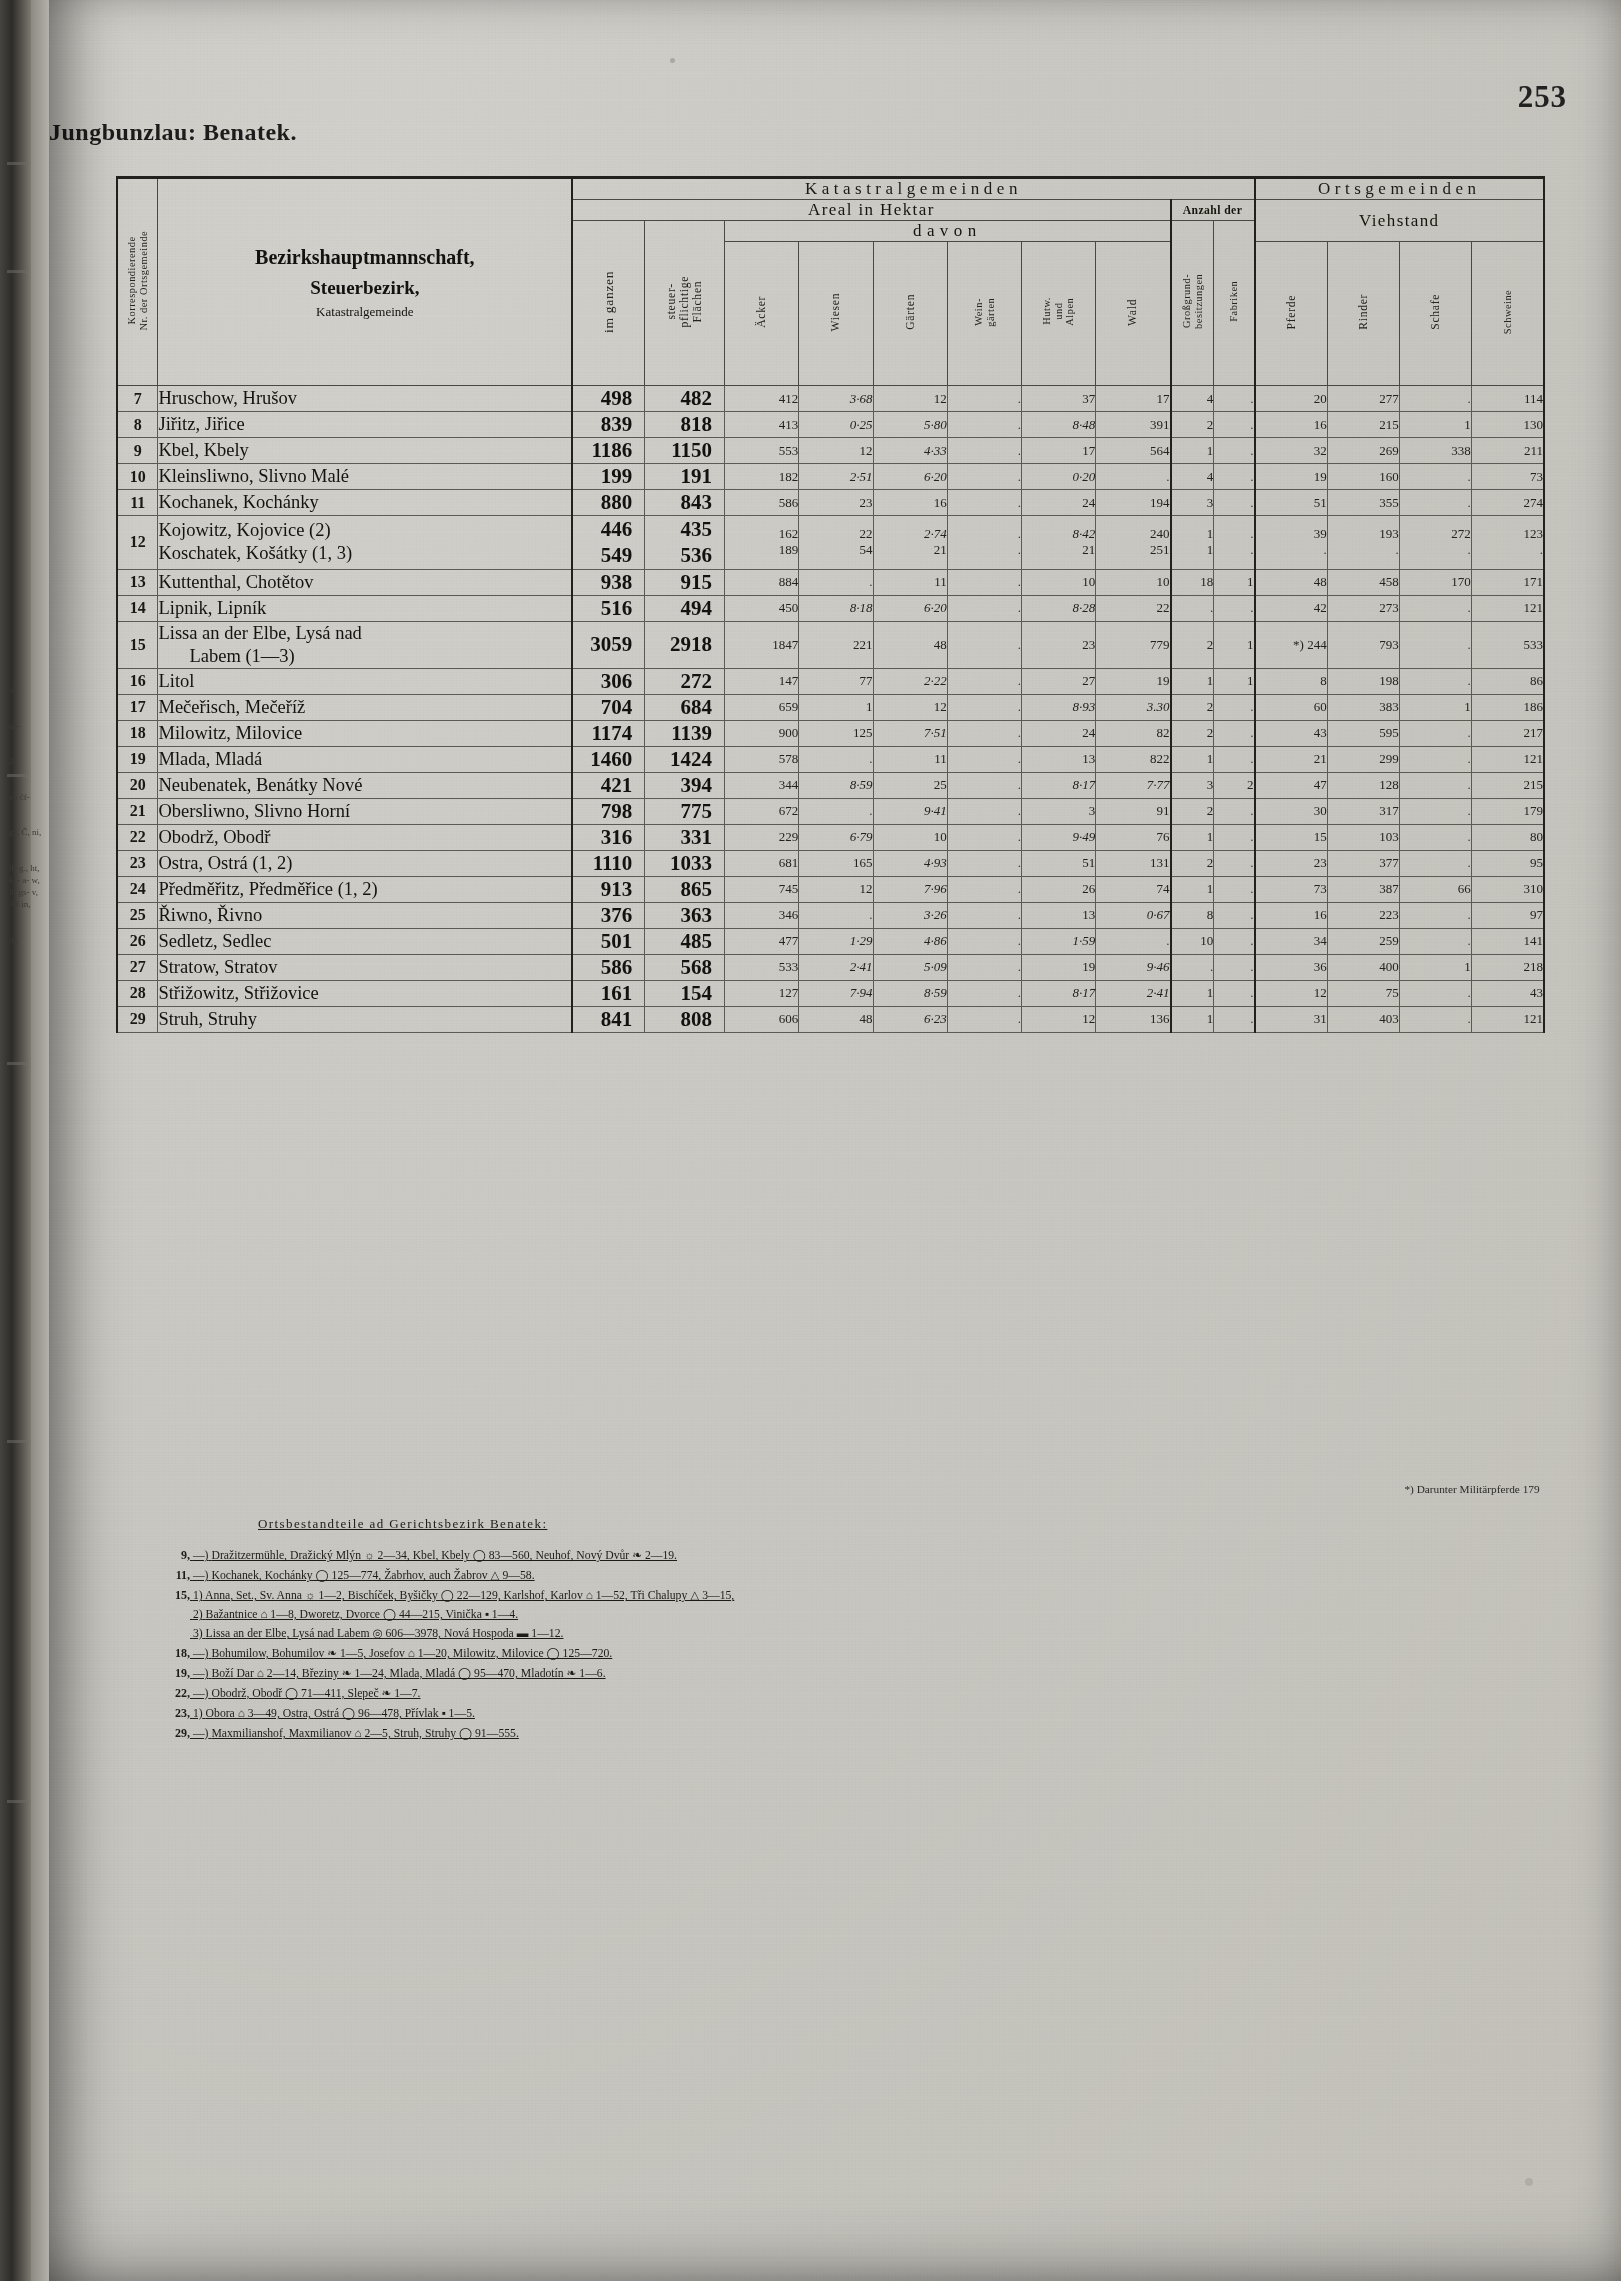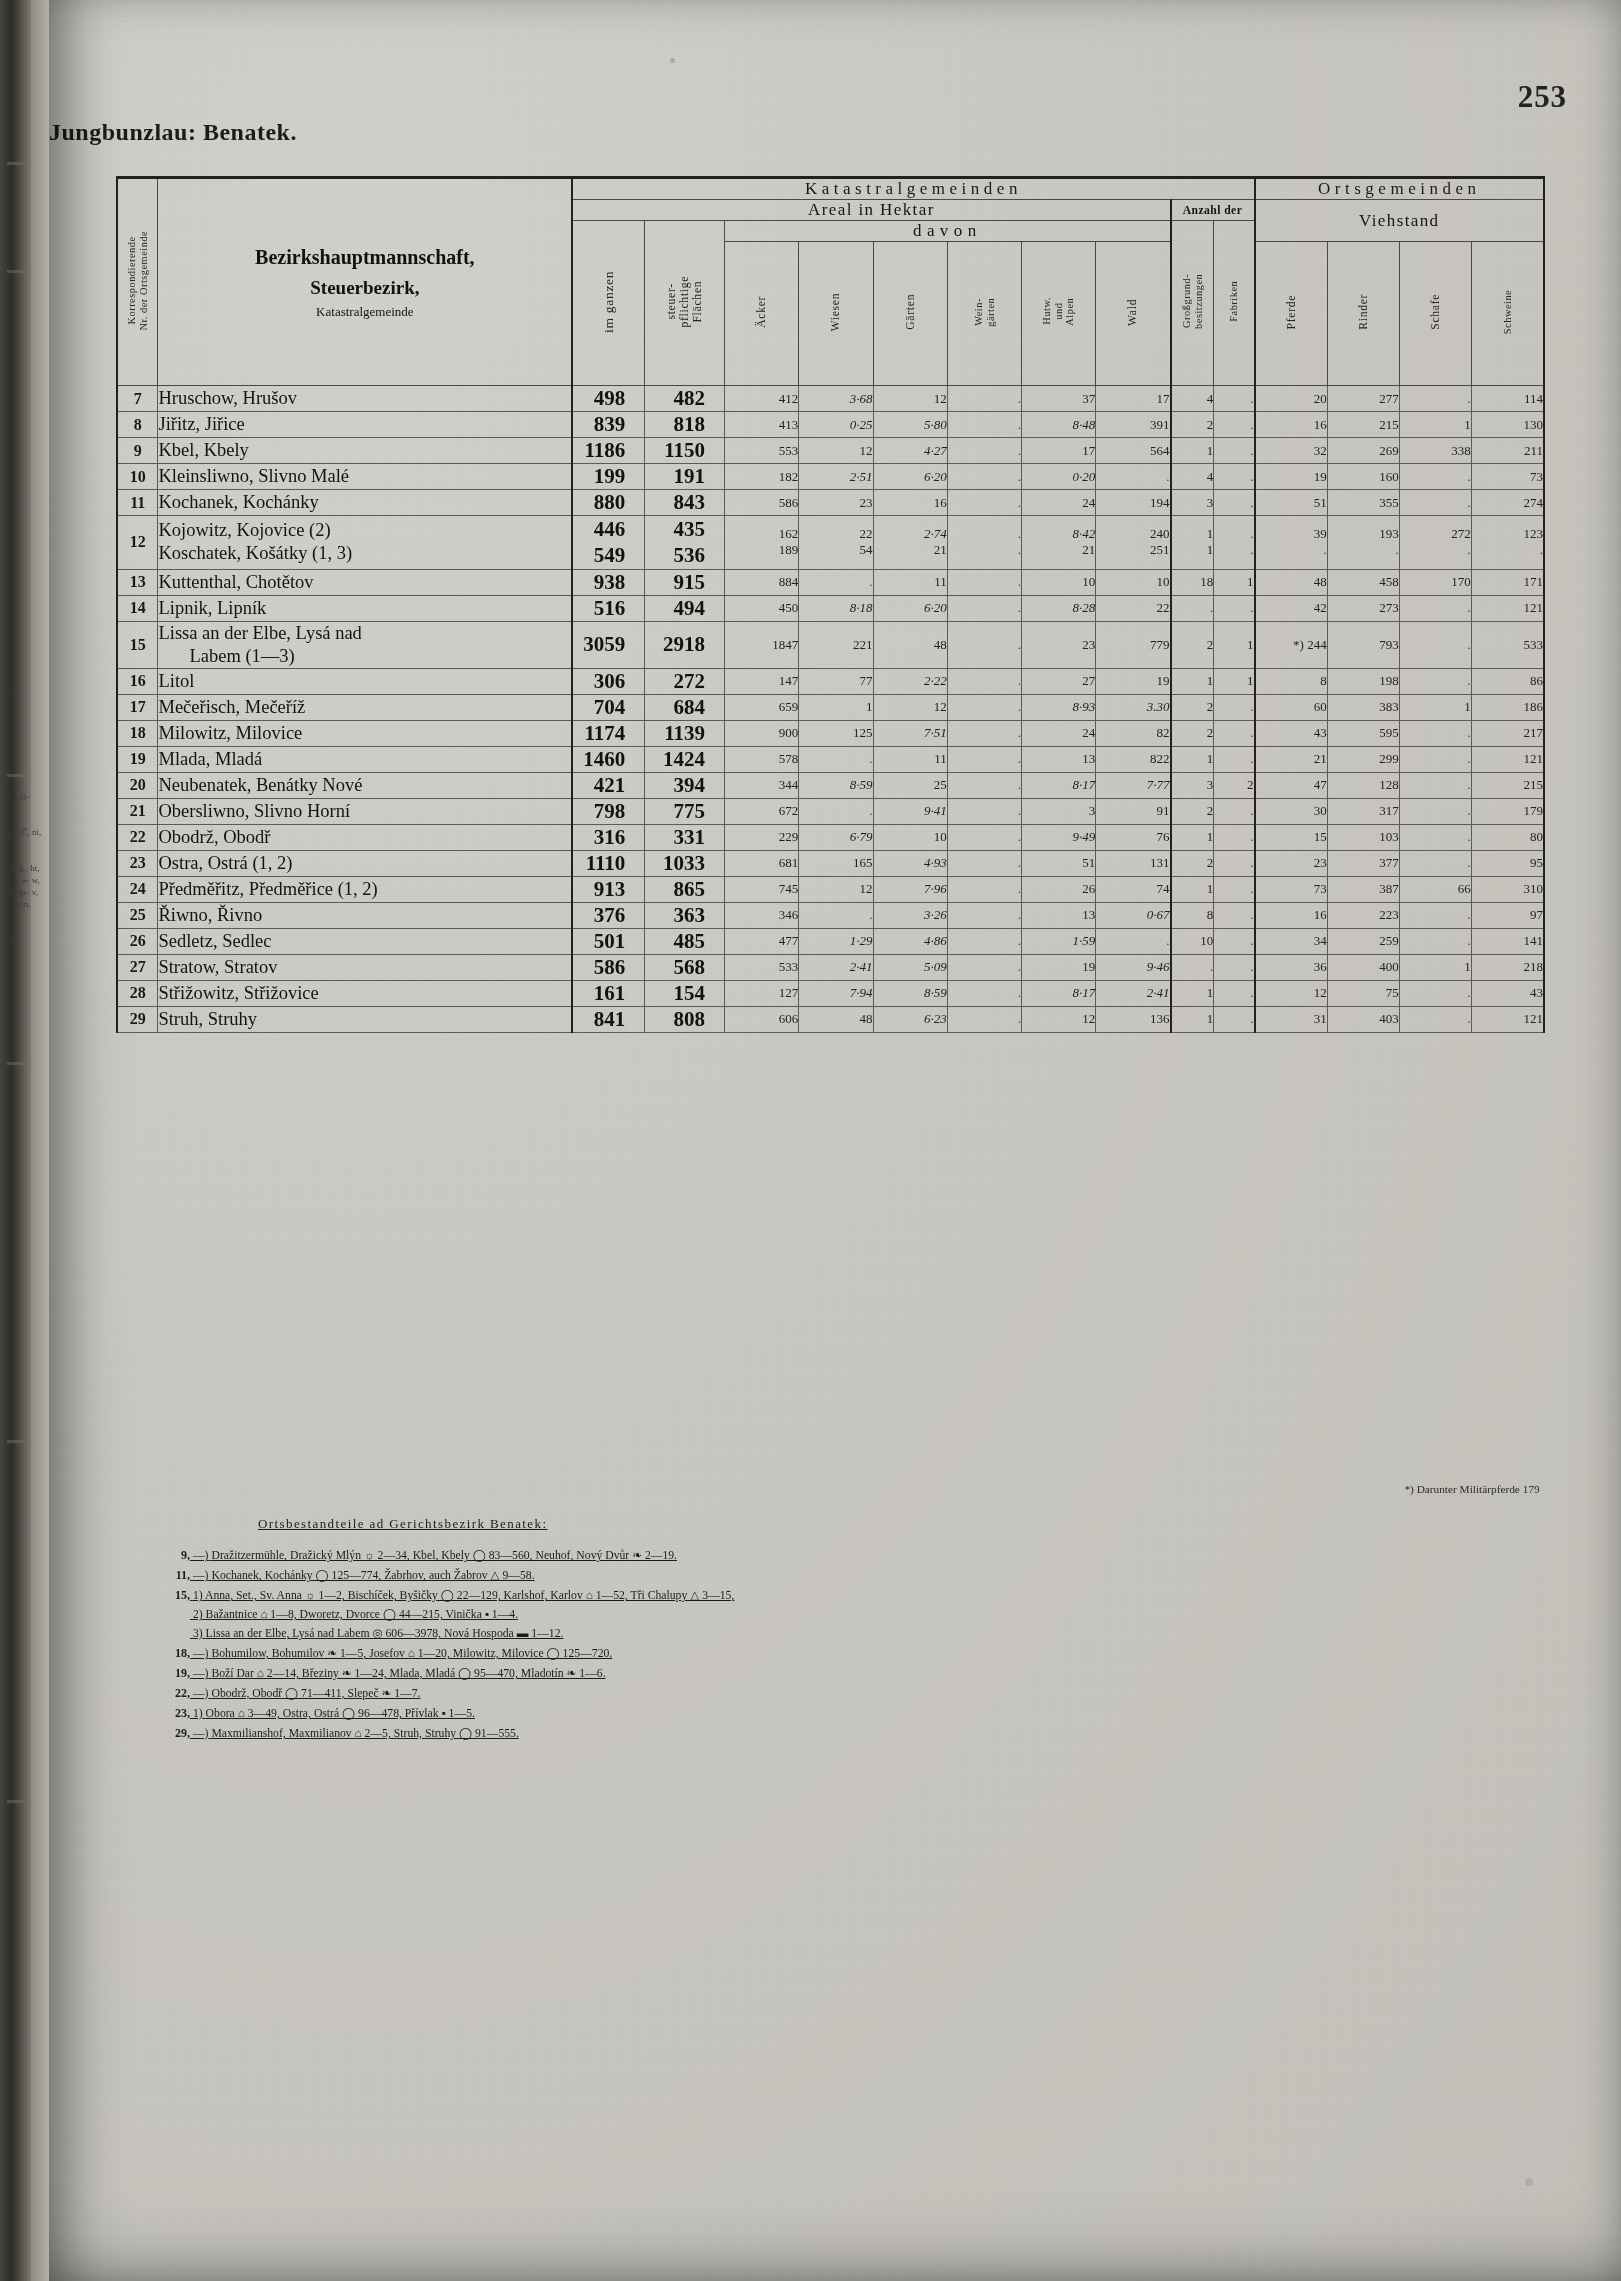--- a/index.html
+++ b/index.html
@@ -63,21 +63,21 @@
   .vert.xs{font-size:10.4px;letter-spacing:0.5px;}
   .hcell{height:144px;}
 
   .namehead{font-family:"Liberation Serif",serif;color:#121210;line-height:1.55;padding:5.4px 10.8px;}
   .namehead .l1{font-size:20px;font-weight:700;}
   .namehead .l2{font-size:19px;font-weight:700;}
   .namehead .l3{font-size:13px;font-weight:400;}
 
   
   td.num{text-align:right;font-size:13px;padding:4.5px 6.3px 4.5px 2.7px;color:#23231e;}
-  td.num.big{font-size:21px;font-weight:700;color:#121210;padding-right:19px;}
+  td.num.big{font-size:21px;font-weight:700;color:#121210;padding-right:12px;}
   td.nm{font-size:18.5px;padding:6.3px 9px 6.3px 12.6px;color:#13130f;white-space:nowrap;}
   td.idx{text-align:center;font-size:16px;font-weight:700;color:#1a1a15;width:31px;}
   tr.brow td{border-color:#5c5a55;}
   .ital{font-style:italic;}
   .dot{color:#3a3a34;}
   .twoline{line-height:1.25;}
   .twoline .sub{display:block;}
   .indent{padding-left:31px;}
 
   .starnote{position:absolute;right:5.4px;top:1307px;font-size:11.3px;color:#2b2b26;
@@ -229,21 +229,21 @@
               <td class="num"><span>1</span></td>
               <td class="num thick-r"><span>130</span></td>
             </tr>
             <tr class="brow">
               <td class="idx thick-l">9</td>
               <td class="nm"><span>Kbel, Kbely</span></td>
               <td class="num big thick-l"><span>1186</span></td>
               <td class="num big"><span>1150</span></td>
               <td class="num"><span>553</span></td>
               <td class="num"><span>12</span></td>
-              <td class="num"><span class="ital">4·27</span></td>
+              <td class="num"><span class="ital">4·33</span></td>
               <td class="num"><span class="dot">.</span></td>
               <td class="num"><span>17</span></td>
               <td class="num"><span>564</span></td>
               <td class="num thick-l"><span>1</span></td>
               <td class="num"><span class="dot">.</span></td>
               <td class="num thick-l"><span>32</span></td>
               <td class="num"><span>269</span></td>
               <td class="num"><span>338</span></td>
               <td class="num thick-r"><span>211</span></td>
             </tr>

